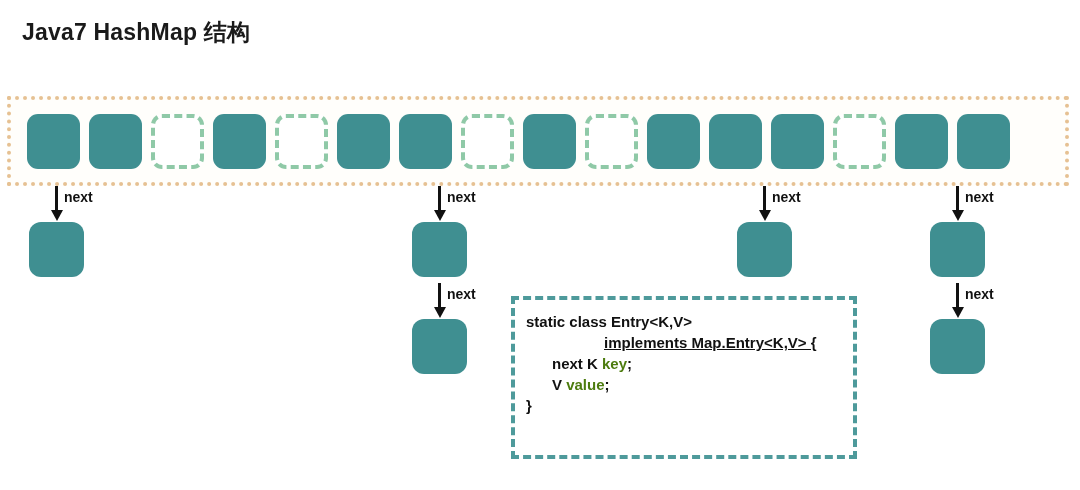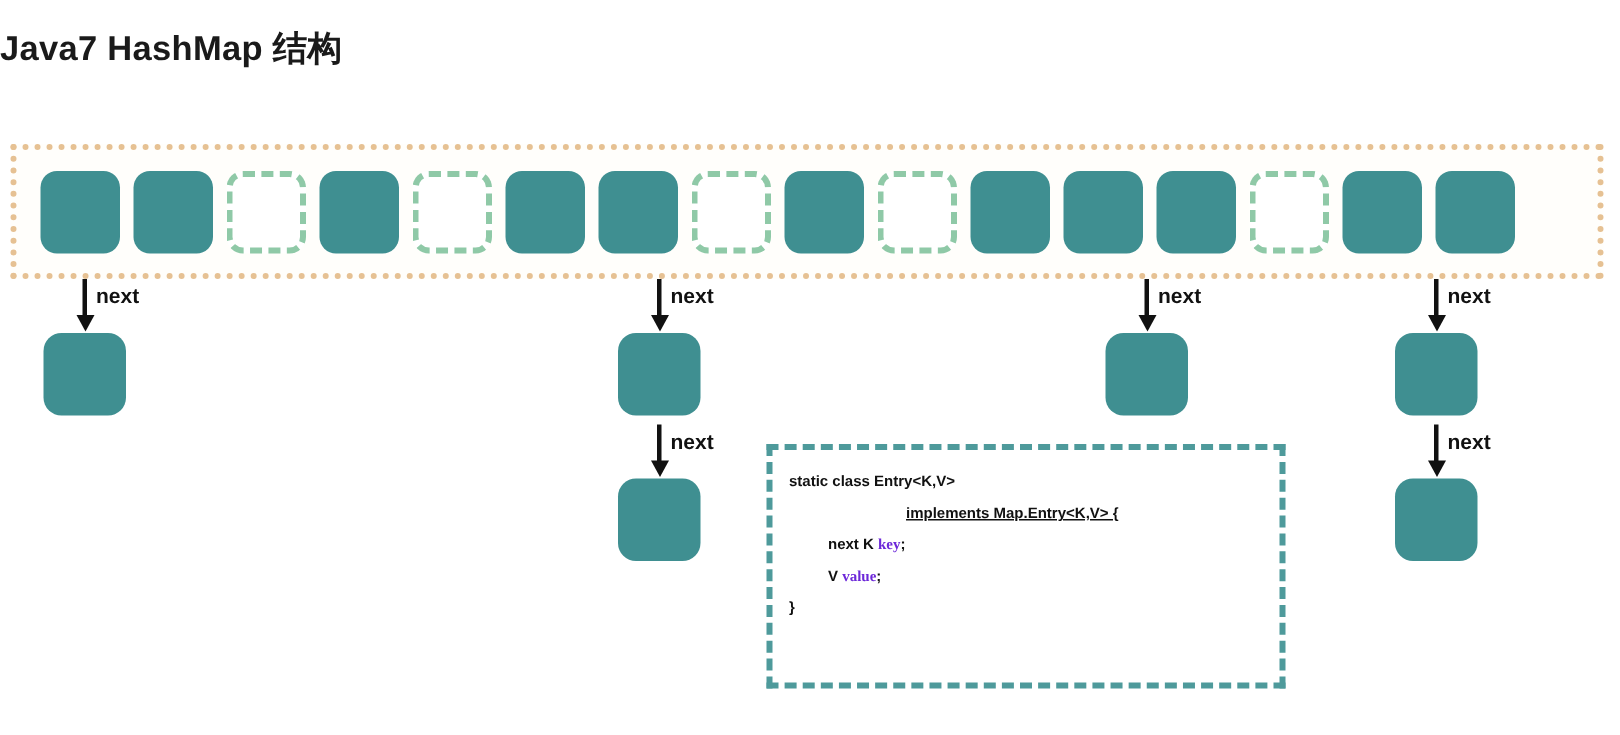--- a/index.html
+++ b/index.html
@@ -12,21 +12,21 @@
     height: 490px;
     position: relative;
     overflow: hidden;
     font-family: "Liberation Sans", sans-serif;
     -webkit-font-smoothing: antialiased;
   }
 
   
   #diagram-title {
     position: absolute;
-    left: 0;
+    left: 22px;
     top: 17px;
     font-size: 23px;
     font-weight: bold;
     color: #1a1a1a;
     letter-spacing: 0.2px;
     white-space: nowrap;
   }
 
   
   #bucket-array {
@@ -121,29 +121,28 @@
     top: 296px;
     width: 346px;
     height: 163px;
     box-sizing: border-box;
     border: 4px dashed #4e9a9b;
     background: #ffffff;
     padding: 11px 10px 0 11px;
   }
   .code-line {
     font-family: "Liberation Sans", sans-serif;
-    font-size: 10px;
+    font-size: 15px;
     font-weight: bold;
     color: #111111;
     line-height: 21px;
     white-space: pre;
   }
   .code-line .ident {
-    color: #6d28d9;
-    font-family: Liberation Serif, serif;
+    color: #4d7c0f;
   }
   .indent1 { padding-left: 26px; }
   .indent2 { padding-left: 78px; text-decoration: underline; }
 </style>
 </head>
 <body>
 
 <div id="diagram-title">Java7 HashMap 结构</div>
 
 <div id="bucket-array">

